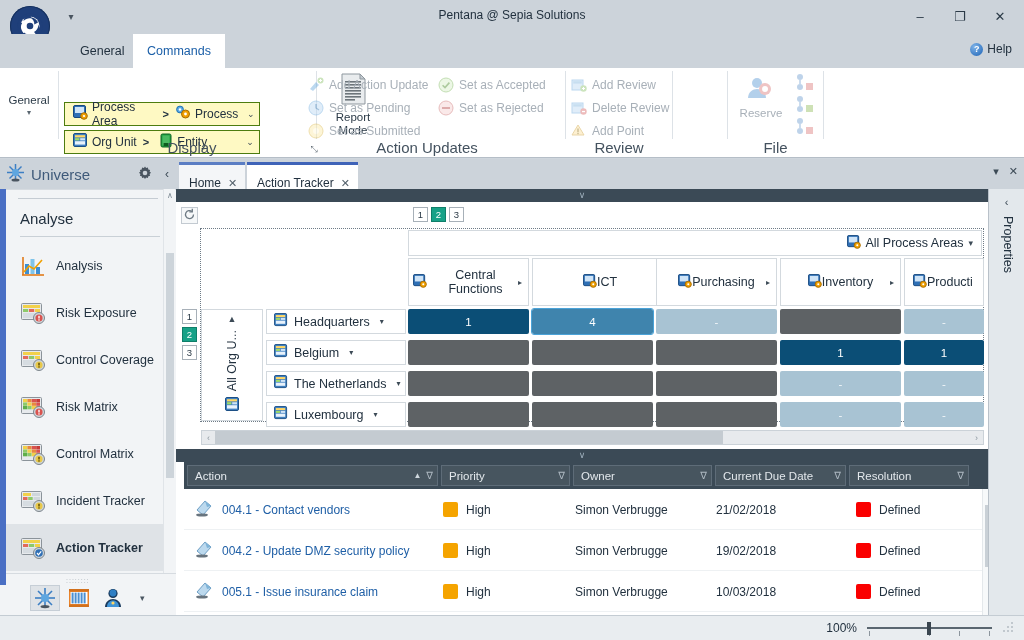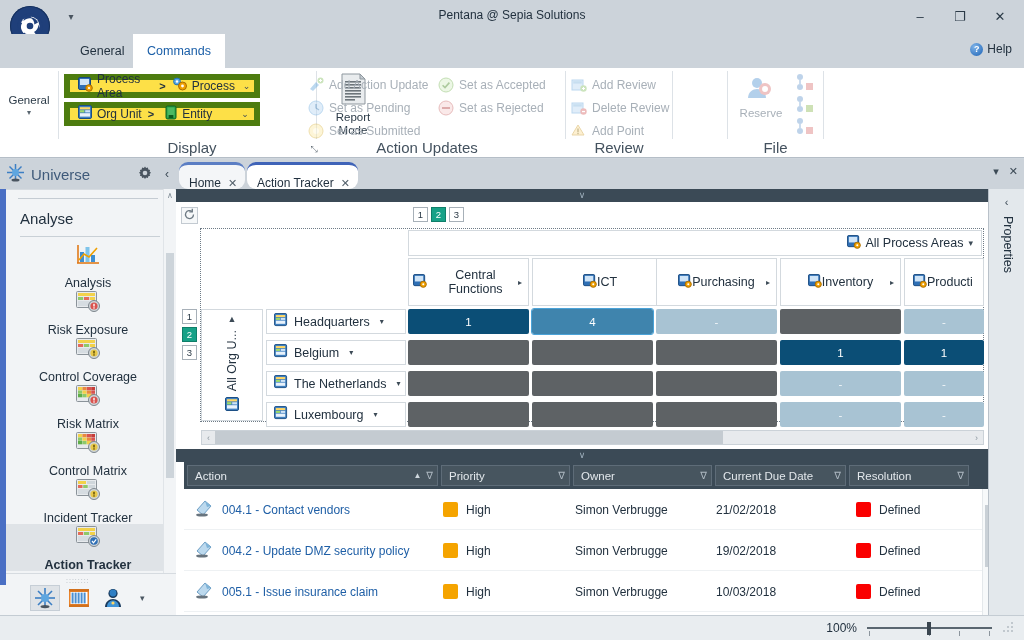--- a/index.html
+++ b/index.html
@@ -80,22 +80,22 @@
   .general-btn {
     position:absolute; left:2px; top:2px; width:54px; height:70px;
     display:flex; flex-direction:column; align-items:center; justify-content:center;
     font-size:11.5px; color:#2b3a47; cursor:pointer;
   }
   .general-btn .cap { margin-bottom:2px; }
   .general-btn .dd { font-size:8px; color:#5a6670; }
 
   
   .combo {
-    position:absolute; height:24px; background:#fde047; border:6px solid #4d7c0f;
-    display:flex; align-items:center; padding:0 0 0 4px; cursor:pointer;
+    position:absolute; height:24px; background:#fef9c3; border:1px solid #4d7c0f;
+    display:flex; align-items:center; padding:0 0 0 4px; cursor:pointer;margin-top:28px;
   }
   .combo .seg { display:flex; align-items:center; gap:4px; padding:0 4px; }
   .combo .txt { font-size:12px; color:#22313f; }
   .combo .gt { font-size:11px; color:#22313f; font-weight:bold; margin:0 2px; }
   .combo .caret {
     margin-left:auto; width:18px; text-align:center; font-size:9px; color:#3f4d59;
   }
   .report-mode {
     position:absolute; left:266px; top:4px; width:54px; height:66px;
     display:flex; flex-direction:column; align-items:center; cursor:pointer;
@@ -138,21 +138,21 @@
     background:#f2f4f6; border-top:1px solid #d6dbe0;
   }
   .lp-sectionline { position:absolute; left:12px; top:8px; width:140px; height:1px; background:#c5ccd3; }
   .lp-sectiontitle {
     position:absolute; left:14px; top:20px; font-size:15px; color:#22313f;
   }
   .lp-divider { position:absolute; left:14px; top:46px; width:140px; height:1px; background:#c9d0d6; }
   .lp-list { position:absolute; left:0; top:52px; width:164px; height:330px; overflow:hidden; }
   .lp-item {
     position:relative; height:47px; display:flex; align-items:center; gap:10px;
-    font-size:12.5px; color:#22313f; cursor:pointer;flex-direction:column;
+    padding-left:14px; font-size:12.5px; color:#22313f; cursor:pointer;
   }
   .lp-item.selected { background:#dfe3e7; font-weight:bold; }
   .lp-icon { width:26px; height:24px; flex:none; }
   .lp-scroll {
     position:absolute; right:0; top:30px; width:12px; height:396px; background:#f2f4f6;
     border-left:1px solid #e0e4e8;
   }
   .lp-scroll .arr {
     width:12px; height:14px; text-align:center; font-size:8px; color:#7c8892;
     line-height:14px; cursor:pointer;
@@ -171,21 +171,21 @@
   .fi { width:30px; height:26px; display:flex; align-items:center; justify-content:center; cursor:pointer; }
   .fi.active { background:#dfe3e7; border:1px solid #c6ced6; }
   .fi-more { font-size:9px; color:#4b5762; margin-left:8px; cursor:pointer; }
 
   
   .doc { position:absolute; left:176px; top:159px; width:848px; height:456px; background:#ccd3da; }
   .doctabs { position:absolute; left:0; top:0; width:848px; height:30px; background:#ccd3da; }
   .dtab {
     position:absolute; top:3px; height:27px; padding:12px 8px 0 10px;
     display:flex; align-items:center; gap:7px; font-size:12px; color:#22313f;
-    background:#f4f6f8; border-top:3px solid #5b7ec4; cursor:pointer;border-radius:9px;
+    background:#f4f6f8; border-top:3px solid #5b7ec4; cursor:pointer;
   }
   .dtab.active { background:#ffffff; border-top-color:#3f63b8; }
   .dtab .x { font-size:11px; color:#53606b; cursor:pointer; }
   .doctabs-right { position:absolute; right:6px; top:6px; display:flex; gap:10px; }
   .doctabs-right span { font-size:11px; color:#3c4a56; cursor:pointer; }
 
   .docbody {
     position:absolute; left:0; top:30px; width:848px; height:426px; background:#fff;
     border-right:1px solid #b9c1c9;
   }

